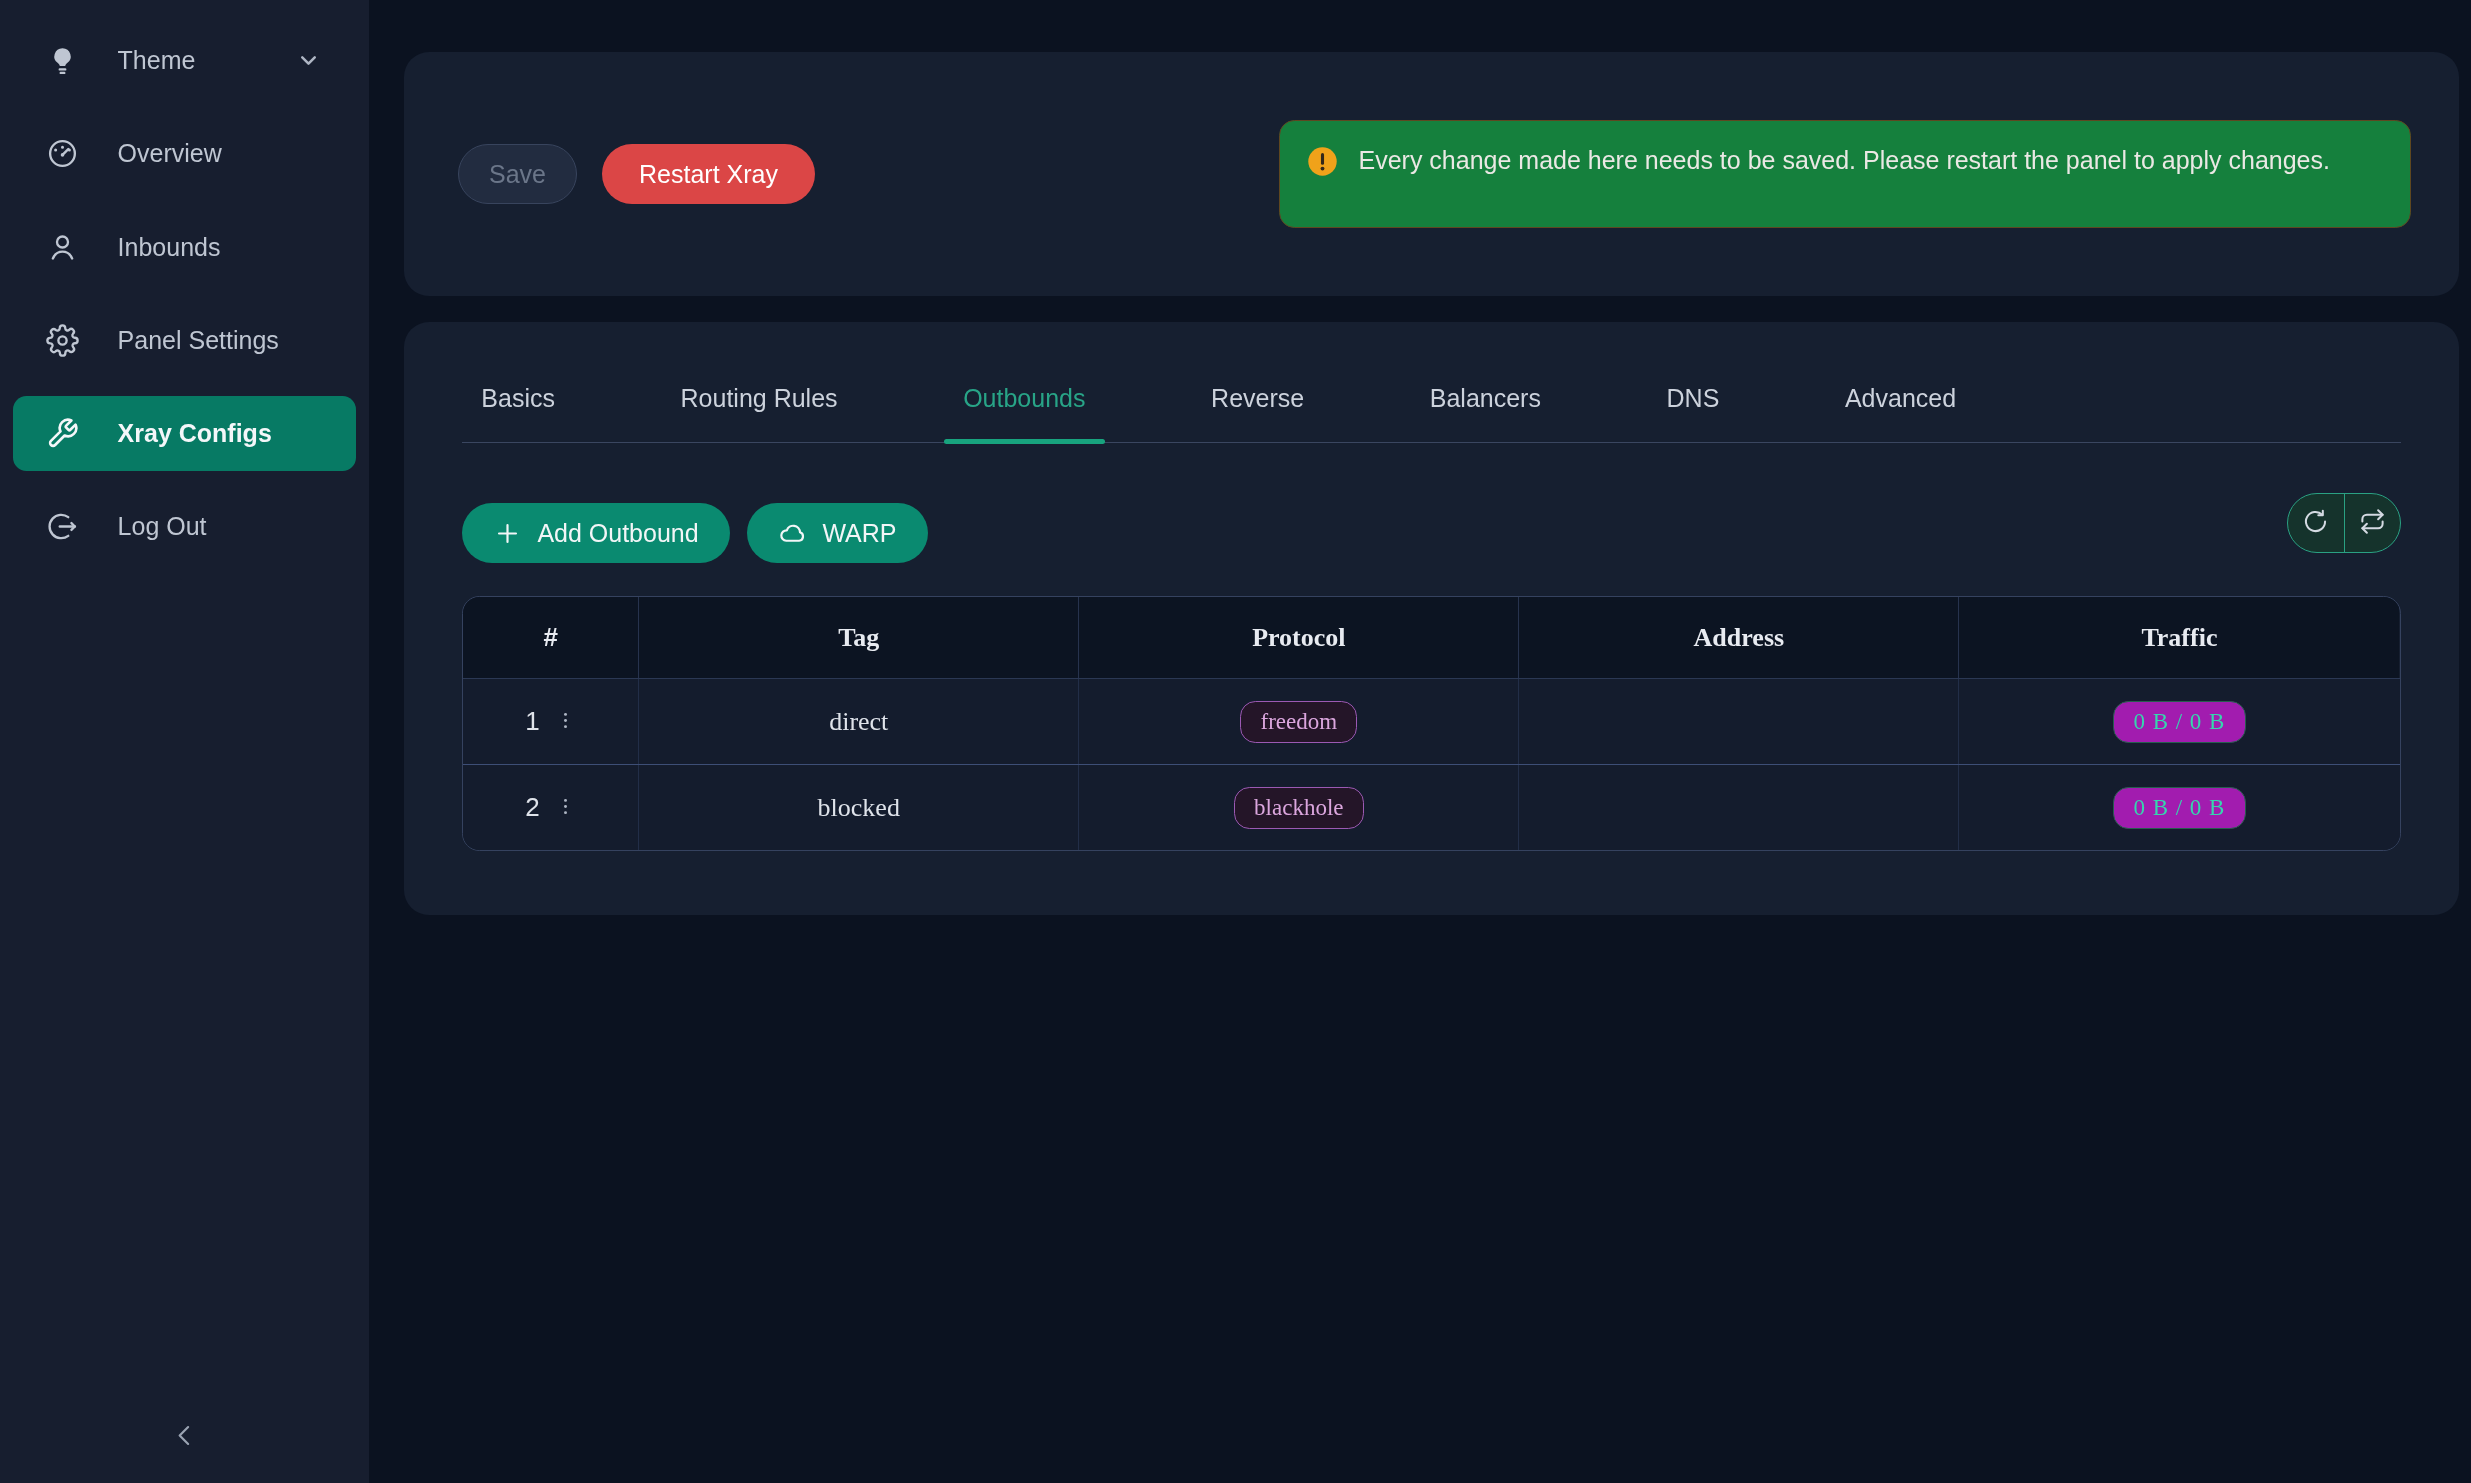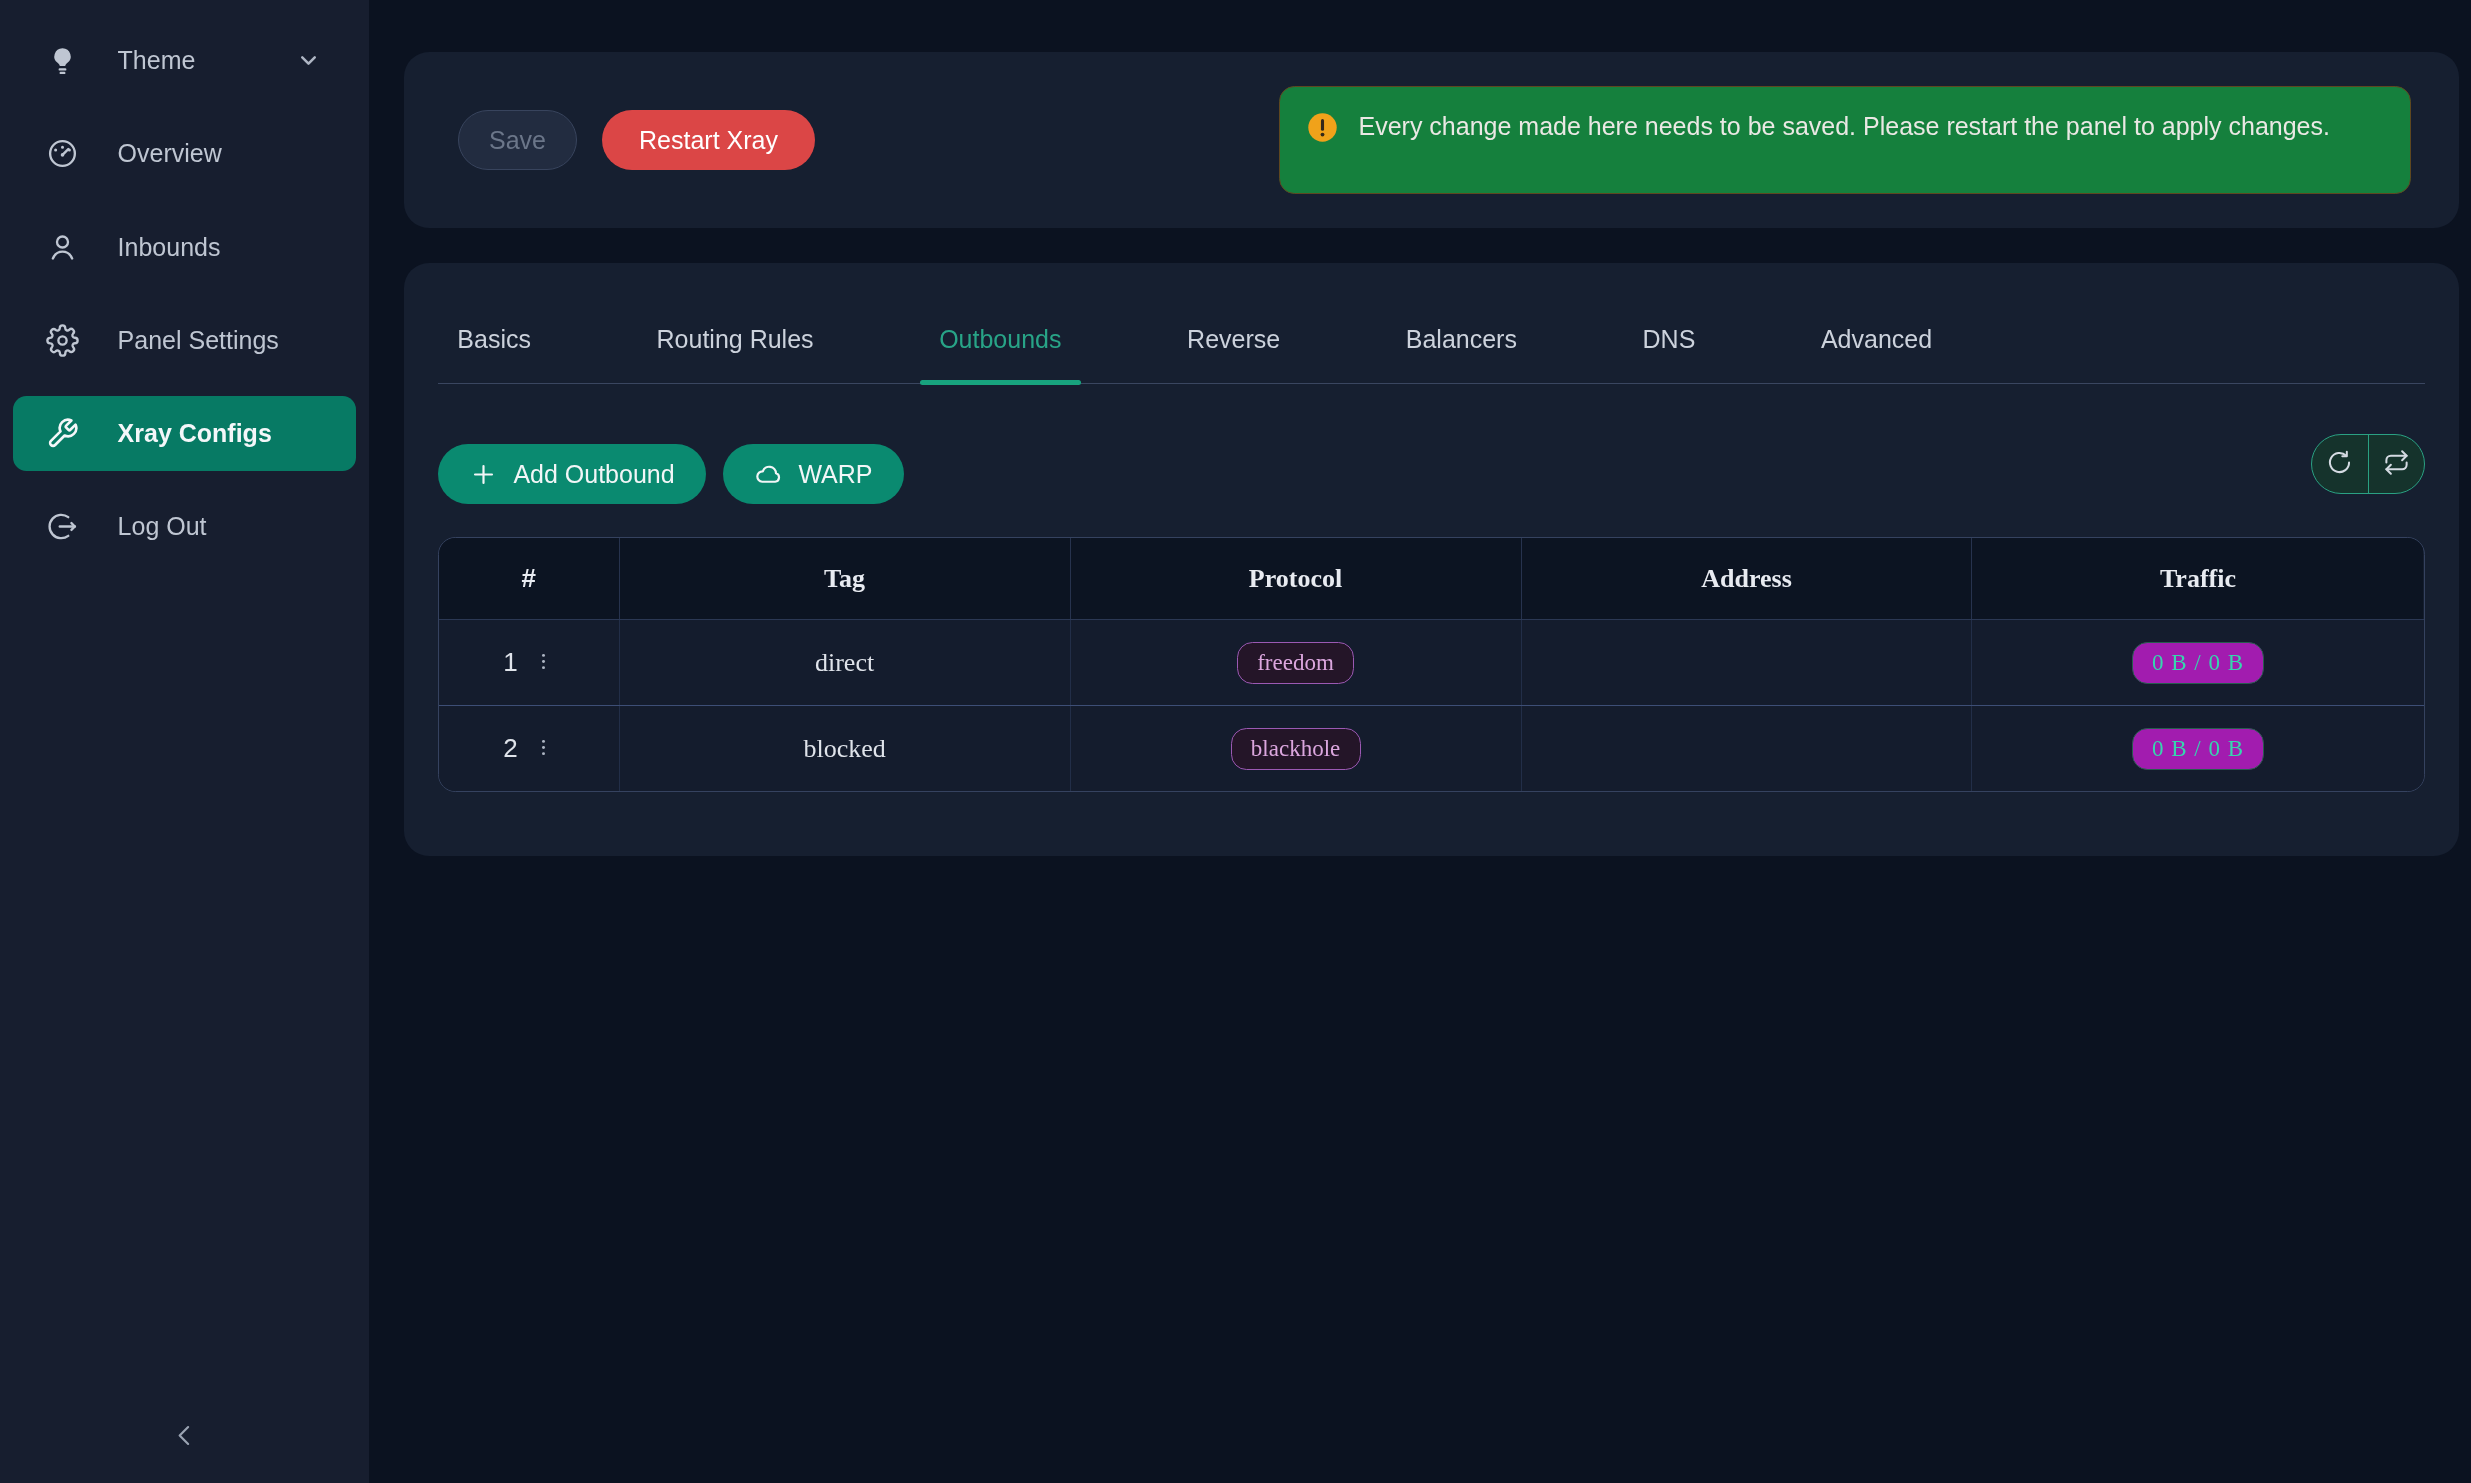--- a/index.html
+++ b/index.html
@@ -50,24 +50,24 @@
 
   
   .main { flex:1; padding:52px 13.5px 0 35px; }
   .card {
     background:#161f30;
     border-radius:25px;
   }
 
   
   .toolbar-card {
-    height:176px;
+    height:244px;
     display:flex; align-items:center; justify-content:space-between;
     padding:0 48px 0 54px;
-    margin-bottom:35px;
+    margin-bottom:26px;
   }
   .toolbar-btns { display:flex; align-items:center; gap:25px; }
   .btn {
     font-family:"Liberation Sans", sans-serif;
     font-size:25px;
     height:60px;
     border-radius:30px;
     border:none;
     cursor:pointer;
     display:inline-flex; align-items:center; justify-content:center;
@@ -93,21 +93,21 @@
     padding:19.3px 27px;
   }
   .alert-icon { width:31px; height:31px; margin-top:5.8px; flex-shrink:0; }
   .alert-text {
     margin-left:21px;
     font-size:25px; line-height:1.6;
     color:#eae8e4;
   }
 
   
-  .content-card { height:593px; padding:0 34px; }
+  .content-card { height:593px; padding:0 58px; }
   .tabs {
     display:flex; gap:87px;
     padding-top:62px;
     border-bottom:1.9px solid #3a4660;
   }
   .tab {
     position:relative;
     font-size:25px;
     color:#ccd2dc;
     padding:0 19.3px 29px 19.3px;

